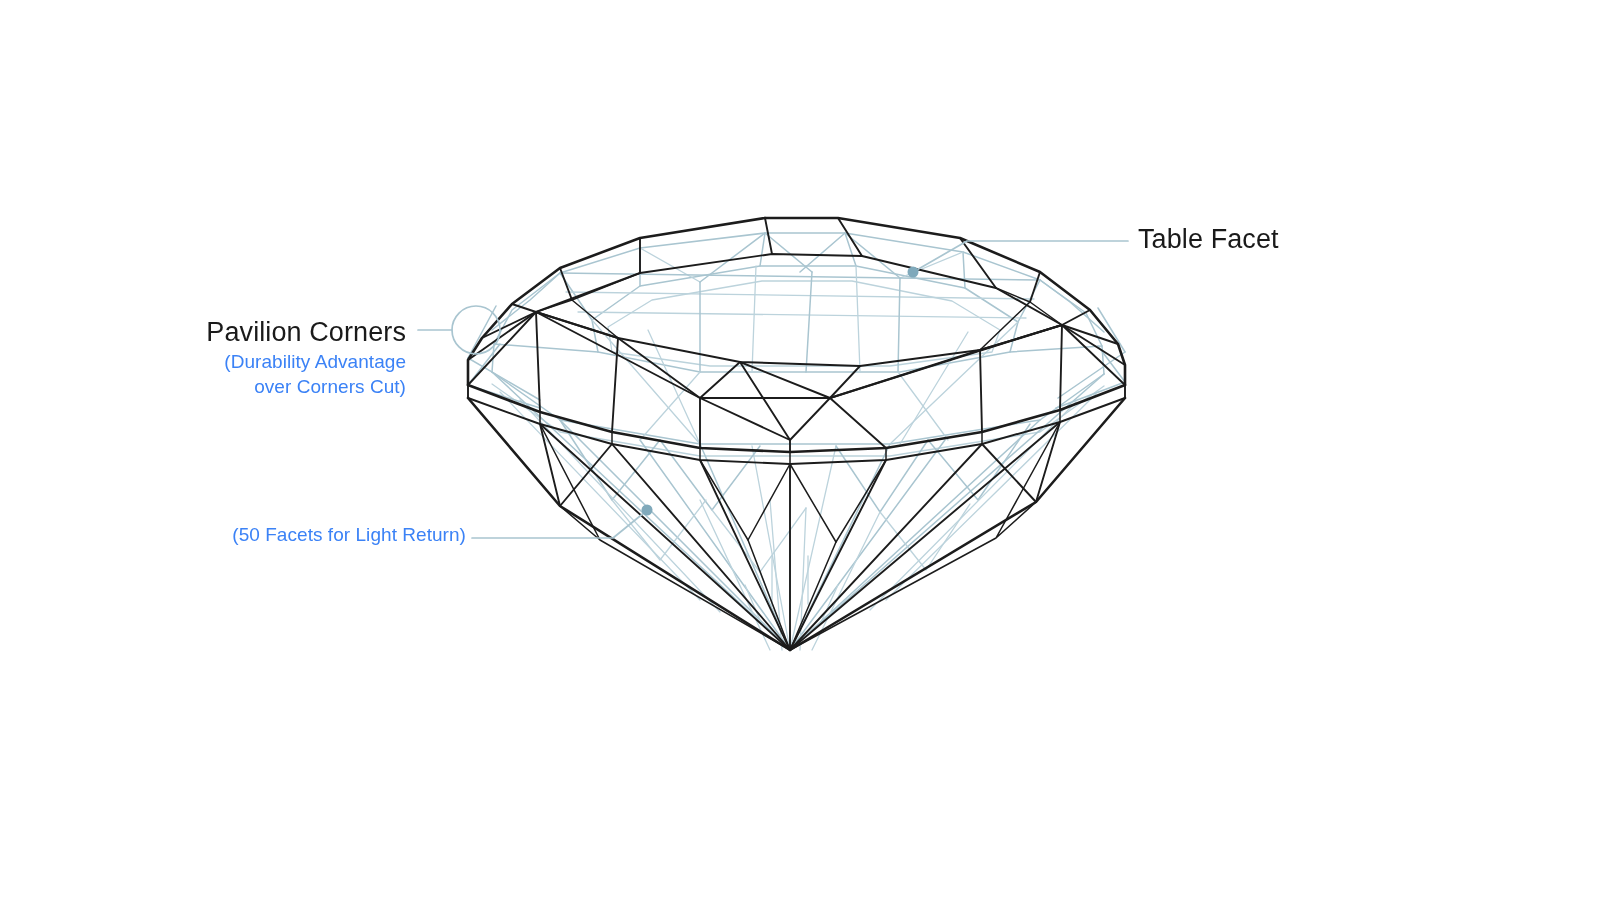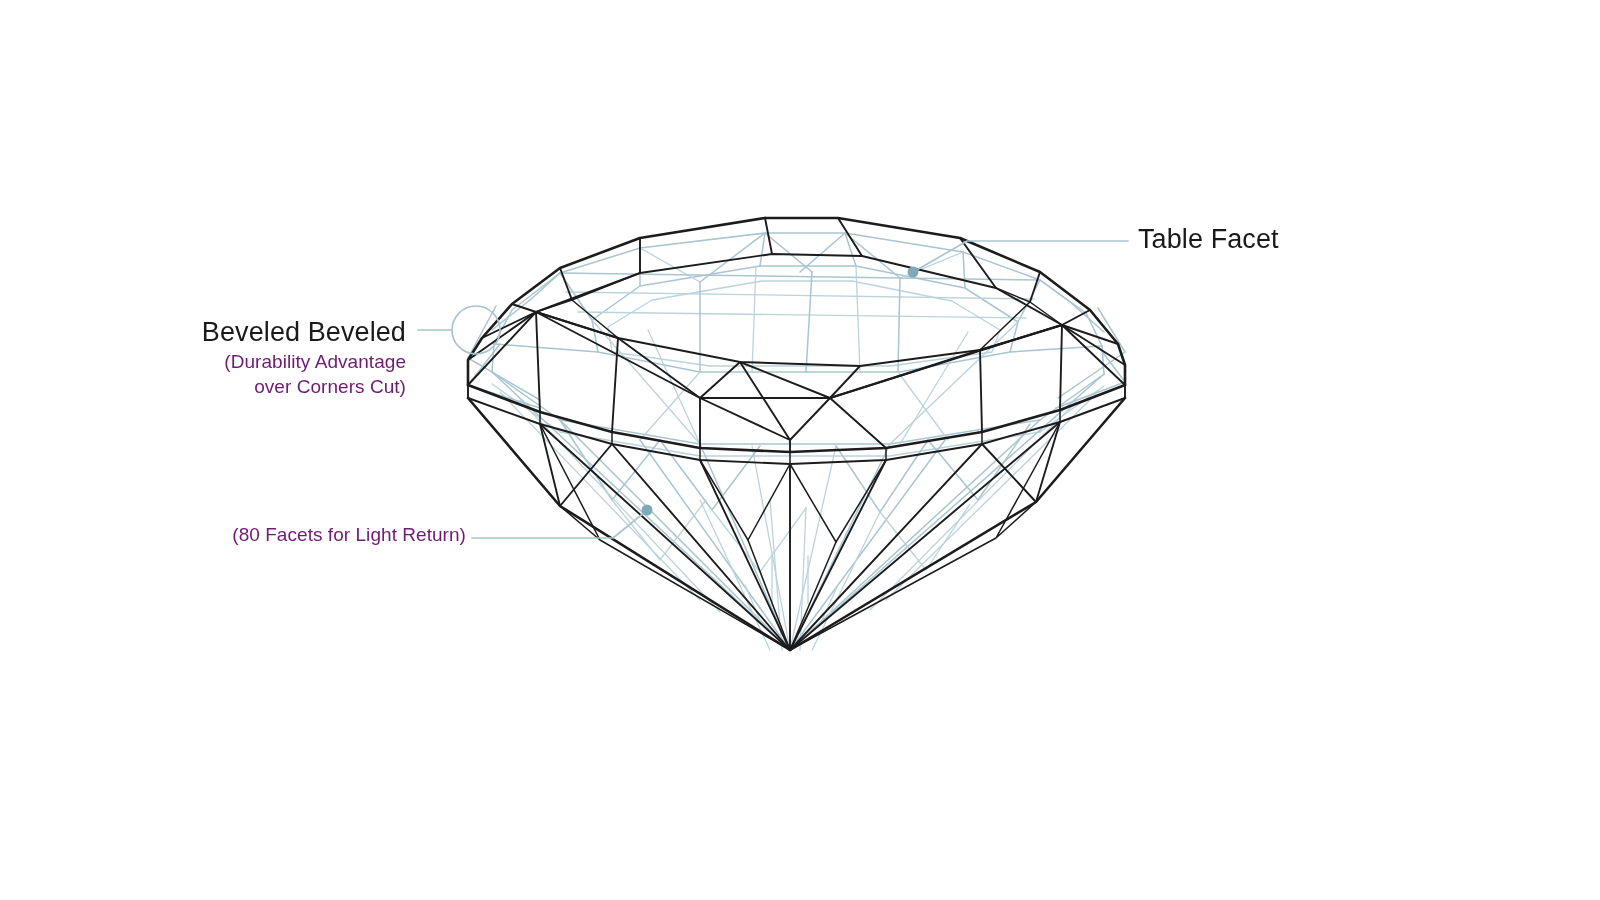--- a/index.html
+++ b/index.html
@@ -94,21 +94,21 @@
     font-size: 27px;
     font-weight: 400;
     line-height: 1.18;
     color: #1a1a1a;
     letter-spacing: 0.1px;
   }
   .label-sub {
     font-size: 19px;
     font-weight: 400;
     line-height: 1.32;
-    color: #701a75;
+    color: #3b82f6;
     letter-spacing: 0.05px;
   }
   .align-right { text-align: right; }
   .align-left  { text-align: left; }
 </style>
 </head>
 <body>
 
 <div id="stage">
 
@@ -285,22 +285,22 @@
         <circle class="leader-dot" cx="647" cy="510" r="5.5"></circle>
       </g>
     </g>
   </svg>
 
   <div class="label-block align-left" style="left:1138px; top:224px;">
     <div class="label-title">Table Facet</div>
   </div>
 
   <div class="label-block align-right" style="right:1194px; top:317px; width:360px;">
-    <div class="label-title">Beveled Beveled</div>
+    <div class="label-title">Pavilion Corners</div>
     <div class="label-sub">(Durability Advantage</div>
     <div class="label-sub">over Corners Cut)</div>
   </div>
 
   <div class="label-block align-right" style="right:1134px; top:522px; width:380px;">
-    <div class="label-sub">(80 Facets for Light Return)</div>
+    <div class="label-sub">(50 Facets for Light Return)</div>
   </div>
 
 </div>
 
 </body></html>

